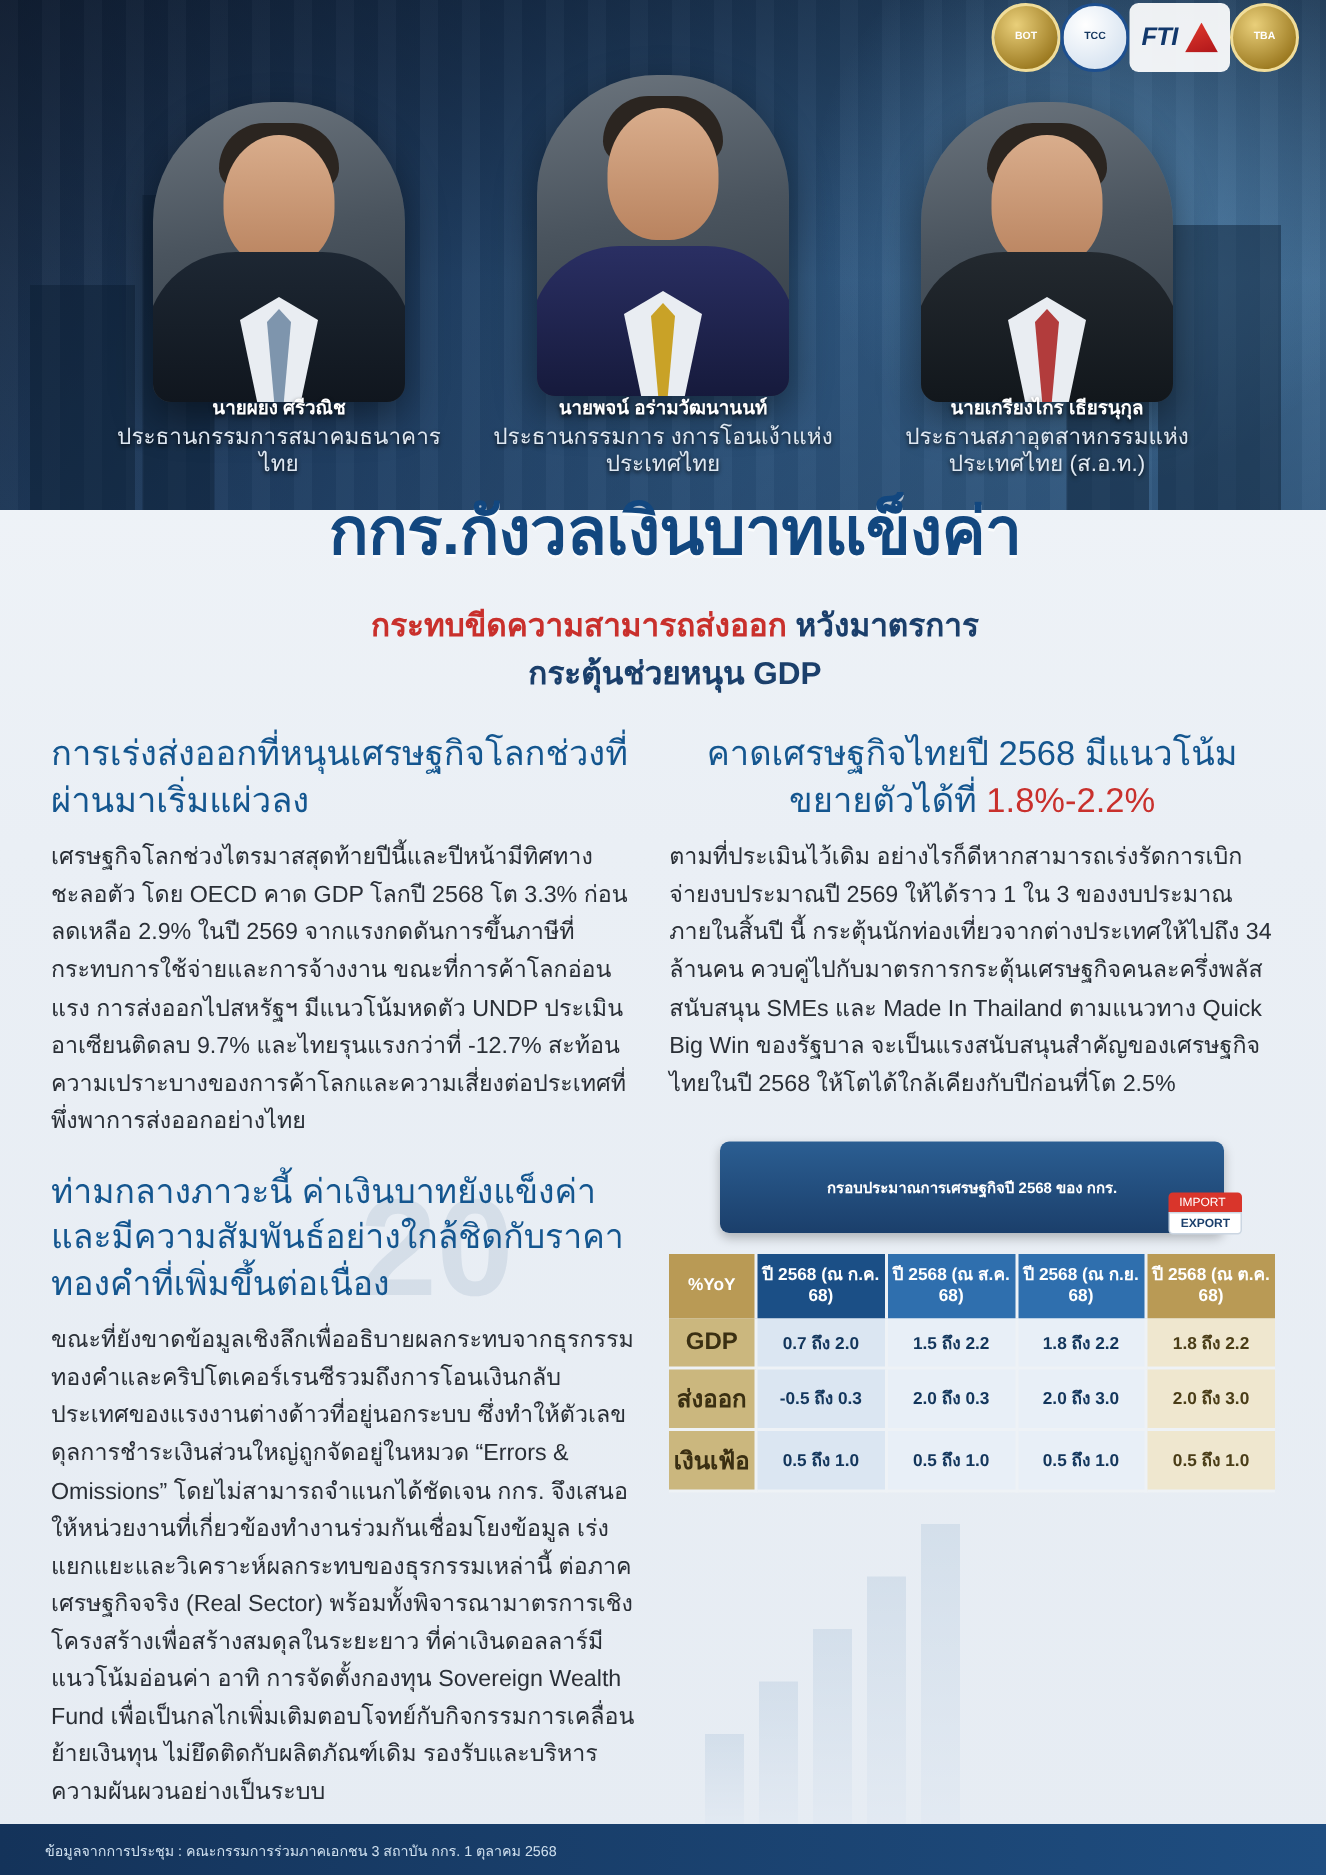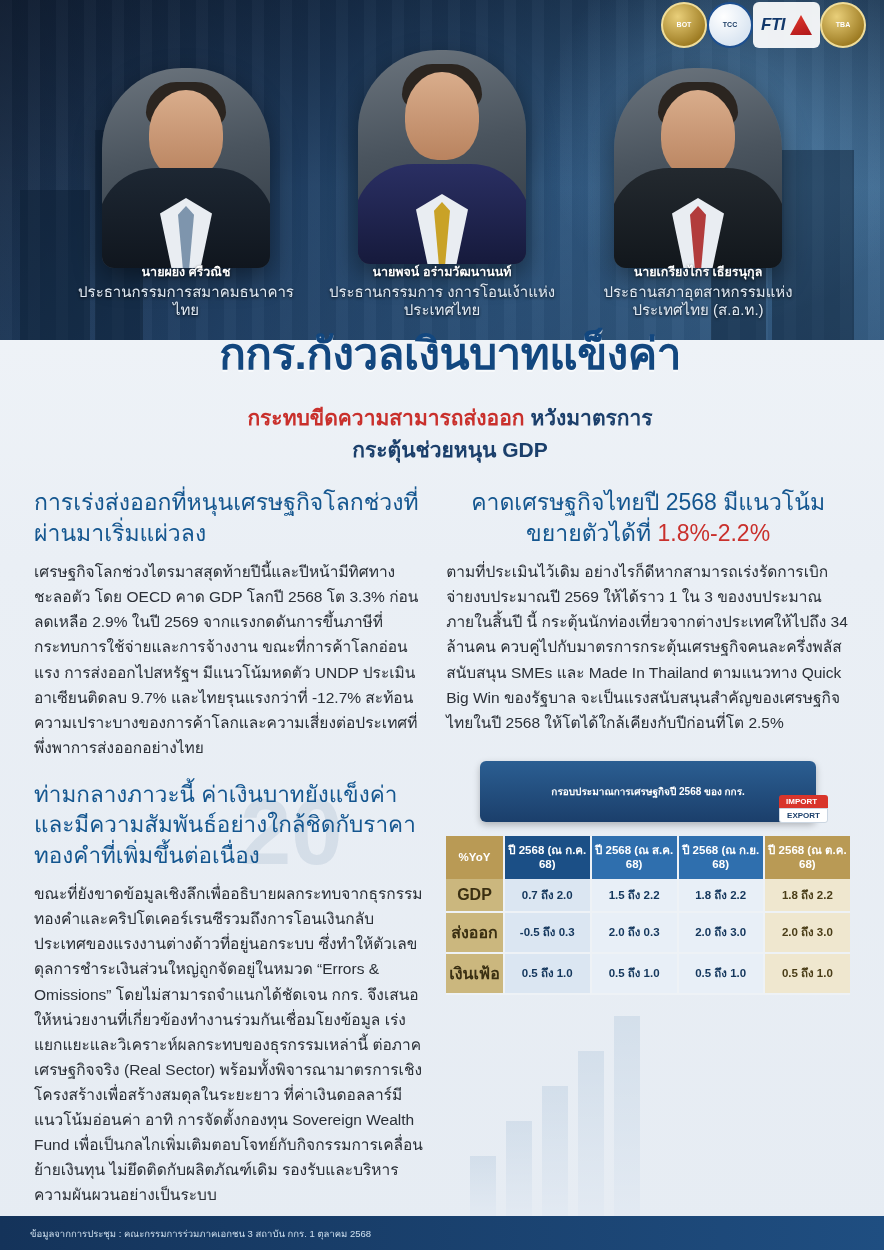--- a/index.html
+++ b/index.html
@@ -79,21 +79,21 @@
 
   
   .wm { position:absolute; color: rgba(120,150,180,.18); font-size: 92px; font-weight:bold; z-index:1; }
 
   
   .panel { margin-top: 26px; position:relative; }
   .panel-title { margin: 0 auto; width: 336px; background: linear-gradient(180deg,#2b5e92,#1b3f6b);
      color:#fff; font-size:10px; font-weight:bold; text-align:center; padding:23px 6px; border-radius:6px;
      box-shadow:0 3px 7px rgba(0,0,0,.25); }
   .impexp { position:absolute; right: 22px; top: 34px; z-index:3; }
-  .ie-top { background:#d9352b; color:#fff; font-size:8px; font-weight:bold; padding:2px 7px; border-radius:3px 3px 0 0;}
+  .ie-top { background:#d9352b; color:#fff; font-size:8px; font-weight:normal; padding:2px 7px; border-radius:3px 3px 0 0;}
   .ie-bot { background:#fff; color:#1b3f6b; font-size:8px; font-weight:bold; padding:2px 7px; border-radius:0 0 3px 3px; border:1px solid #cbd6e2;}
 
   table.fc { width: 100%; border-collapse: collapse; margin-top: 14px; font-size: 11.5px; }
   table.fc th, table.fc td { text-align:center; padding: 7px 3px; }
   table.fc thead th { color:#fff; font-weight:bold; font-size:11.5px; line-height:1.25; }
   .c0h { background:#b99a55; border-right:2px solid #eef2f6;}
   .c1h { background:#1b4f86; border-right:2px solid #eef2f6;}
   .c2h { background:#2f6fae; border-right:2px solid #eef2f6;}
   .c3h { background:#2f6fae; border-right:2px solid #eef2f6;}
   .c4h { background:#b99a55; }

